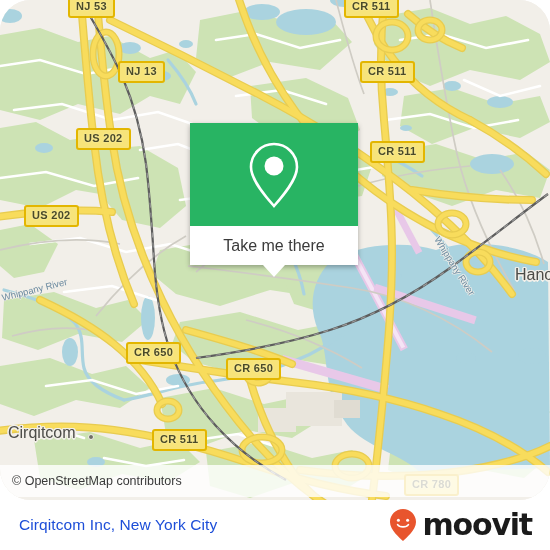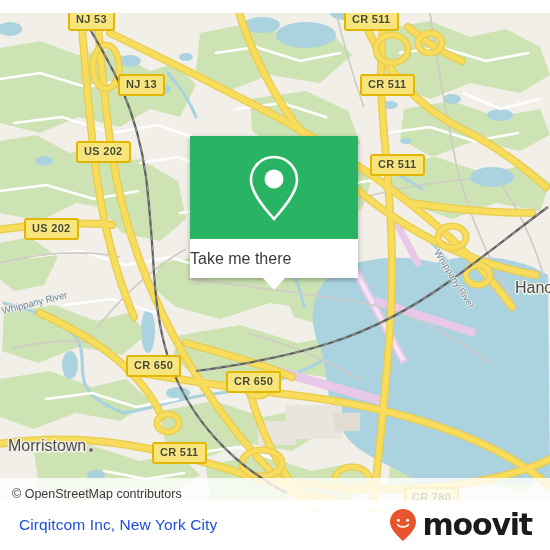--- a/index.html
+++ b/index.html
@@ -14,25 +14,26 @@
   #app {
     position: relative;
     width: 550px;
     height: 550px;
     overflow: hidden;
   }
 
   
   #map {
     position: absolute;
-    left: 0; top: 13px;
+    left: 0; top: 0;
     width: 550px;
     height: 500px;
     background: #f2efe9;
     overflow: hidden;
+    border-radius: 31px;
   }
   #map-svg { position: absolute; left: 0; top: 0; }
 
   
   .shield {
     position: absolute;
     background: #f7e47a;
     border: 2px solid #e3b600;
     border-radius: 3px;
     color: #4a4a28;
@@ -90,20 +91,21 @@
     align-items: center;
     justify-content: center;
   }
   #popup-label {
     position: relative;
     width: 100%;
     height: 39px;
     background: #ffffff;
     display: flex;
     align-items: center;
+    justify-content: center;
     font-size: 16px;
     color: #3b3b3b;
     font-family: "Liberation Sans", sans-serif;
   }
   #popup-tip {
     position: absolute;
     left: 50%;
     bottom: -12px;
     margin-left: -11px;
     width: 0; height: 0;
@@ -388,21 +390,21 @@
         <div class="shield" style="left: 76px; top: 128px;">US 202</div>
         <div class="shield" style="left: 370px; top: 141px;">CR 511</div>
         <div class="shield" style="left: 24px; top: 205px;">US 202</div>
         <div class="shield" style="left: 126px; top: 342px;">CR 650</div>
         <div class="shield" style="left: 226px; top: 358px;">CR 650</div>
         <div class="shield" style="left: 152px; top: 429px;">CR 511</div>
         <div class="shield" style="left: 404px; top: 474px;">CR 780</div>
       </div>
 
     <div id="place-layer">
-        <div class="place-label place-city" style="left: 8px; top: 424px;">Morristown</div>
+        <div class="place-label place-city" style="left: 8px; top: 424px;">Cirqitcom</div>
         <div class="place-label place-city" style="left: 515px; top: 266px;">Hanover</div>
         <div class="place-label place-water" style="left: 2px; top: 292px; transform: rotate(-14deg); transform-origin: left center;">Whippany River</div>
         <div class="place-label place-water" style="left: 437px; top: 232px; transform: rotate(58deg); transform-origin: left center;">Whippany River</div>
       </div>
 
     <div class="city-dot" style="left:88px; top:434px;"></div>
 
     <div id="popup" style="left:190px; top:123px;">
       <div id="popup-green">
         <svg width="58" height="70" viewBox="0 0 58 70">

